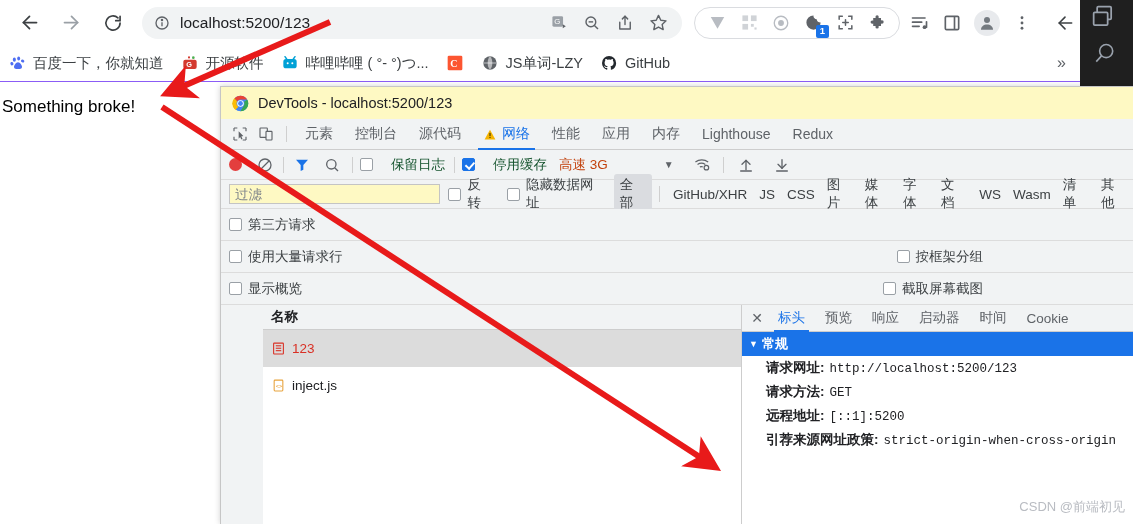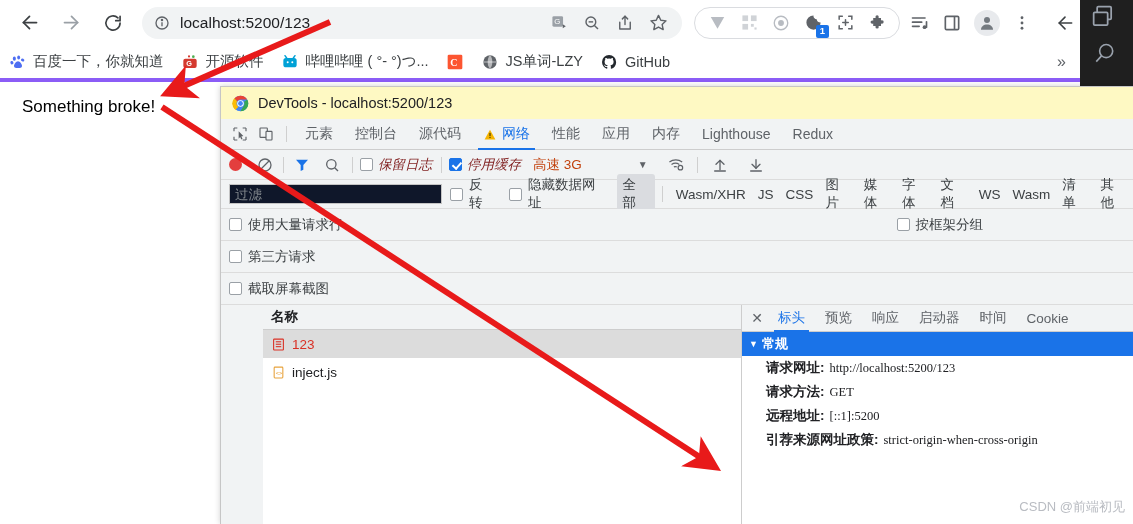--- a/index.html
+++ b/index.html
@@ -42,33 +42,33 @@
     font-size: 9.5px; line-height: 12px; min-width: 13px; height: 13px; border-radius: 2px;
     text-align: center; padding: 0 2px; font-weight: 600;
   }
   .right-icons { margin-left: 10px; display: flex; align-items: center; gap: 12px; }
   .avatar-ic { width: 26px; height: 26px; border-radius: 50%; background: #e8eaed; display:flex;align-items:center;justify-content:center;}
 
   
   .bookmarks {
     position: absolute; left: 0; top: 45px; width: 1080px; height: 37px;
     background: #ffffff; display: flex; align-items: center; gap: 0px;
-    border-bottom: 4px solid #8b5cf6;
+    border-bottom: 1px solid #8b5cf6;
   }
   .bm { display: flex; align-items: center; gap: 7px; padding: 3px 9px; font-size: 14.5px; color: #3c4043; white-space: nowrap; }
   .bm .favicon { width: 17px; height: 17px; display:flex;align-items:center;justify-content:center; flex: 0 0 17px; }
   .bm-overflow { margin-left: auto; margin-right: 14px; color: #5f6368; font-size: 16px; }
 
   
   .page-area {
     position: absolute; left: 0; top: 82px; width: 1080px; height: 442px;
     background: #ffffff;
   }
   .page-text {
-    position: absolute; left: 22px; top: 15px;
+    position: absolute; left: 2px; top: 15px;
     font-size: 17px; color: #000; font-family: "Liberation Sans", sans-serif;
   }
 
   
   .dark-strip {
     position: absolute; right: 0; top: 0; width: 53px; height: 103px;
     background: #1f1f1f;
   }
   .ds-icon { position: absolute; color: #8a8f98; }
   .right-lower { position: absolute; right: 0; top: 103px; width: 53px; height: 421px; background:#d6dae3; }
@@ -103,57 +103,57 @@
     content: ""; position: absolute; left: 6px; right: 6px; bottom: 0; height: 2px; background: #1a73e8;
   }
   .warn-tri { width: 14px; height: 13px; display:flex;align-items:center;justify-content:center;}
 
   .dt-toolbar {
     height: 30px; display: flex; align-items: center; gap: 0px; padding-left: 8px;
     border-bottom: 1px solid #dcdcdc; background: #f1f3f4; flex: 0 0 30px;
   }
   .rec-dot { width: 13px; height: 13px; border-radius: 50%; background: #e33e3e; margin-right: 12px; }
   .tb-ic { width: 22px; height: 22px; display:flex;align-items:center;justify-content:center; color:#5f6368; }
-  .cb-row { display: flex; align-items: center; gap: 5px; font-size: 13.5px; color: #7f1d1d; font-style: italic; }
+  .cb-row { display: flex; align-items: center; gap: 18px; font-size: 13.5px; color: #14532d; }
   .cbox { width: 13px; height: 13px; border: 1px solid #9aa0a6; background: #fff; border-radius: 2px; flex:0 0 13px;}
   .cbox.checked { background: #1a73e8; border-color: #1a73e8; position: relative; }
   .cbox.checked::after {
     content: ""; position: absolute; left: 3.6px; top: 0.8px; width: 3.6px; height: 7px;
     border: solid #fff; border-width: 0 2px 2px 0; transform: rotate(42deg);
   }
   .throttle { font-size: 13.5px; color: #c2410c; margin-left: 12px; }
   .caret-down { margin-left: 56px; color: #5f6368; font-size: 10px; }
 
   .dt-filterbar {
     height: 29px; display: flex; align-items: center; padding-left: 8px;
     background: #f1f3f4; border-bottom: 1px solid #dcdcdc; flex: 0 0 29px;
   }
   .filter-input {
-    width: 218px; height: 20px; background: #0f172a; border: 1px solid #c4c4c4;
+    width: 218px; height: 20px; background: #fef9c3; border: 1px solid #c4c4c4;
     font-size: 13.5px; color: #80868b; padding: 1px 5px; line-height: 18px;
   }
   .fb-cb { display: flex; align-items: center; gap: 6px; font-size: 13.5px; color: #3c4043; }
   .type-chip { font-size: 13.5px; color: #3c4043; padding: 2px 6px; border-radius: 3px; }
   .type-chip.active { background: #dadce0; }
 
   .dt-opt-row {
     height: 32px; display: flex; align-items: center; padding-left: 8px;
     background: #f1f3f4; border-bottom: 1px solid #dcdcdc; font-size: 13.5px; color: #3c4043; gap: 7px;
   }
   .opt-left { flex: 1; }
   .opt-right { display: flex; align-items: center; gap: 7px; padding-right: 150px; }
 
   .dt-body { flex: 1; display: flex; min-height: 0; }
   .req-list { width: 479px; background: #fff; border-right: 1px solid #cdcdcd; display:flex; flex-direction: column; margin-left: 42px;}
   .req-head {
     height: 25px; background: #f1f3f4; border-bottom: 1px solid #cdcdcd;
     display: flex; align-items: center; padding-left: 8px; font-size: 13.5px; color: #202124; font-weight: 600;
     flex: 0 0 25px;
   }
-  .req-row { height: 28px; display: flex; align-items: center; gap: 7px; padding-left: 8px; font-size: 13.5px; }
+  .req-row { height: 37px; display: flex; align-items: center; gap: 7px; padding-left: 8px; font-size: 13.5px; }
   .req-row.selected { background: #dcdcdc; }
   .req-row .rico { width: 14px; height: 16px; display:flex;align-items:center;justify-content:center; flex:0 0 14px;}
 
   .detail { flex: 1; background: #fff; display: flex; flex-direction: column; }
   .detail-tabs {
     height: 27px; display: flex; align-items: center; border-bottom: 1px solid #cdcdcd;
     background: #f1f3f4; padding-left: 4px; flex: 0 0 27px;
   }
   .close-x { width: 22px; height: 22px; display:flex;align-items:center;justify-content:center; color:#5f6368; font-size:14px;}
   .d-tab { padding: 0 10px; height: 27px; display: flex; align-items: center; font-size: 13.5px; color: #5f6368; position: relative; }
@@ -162,21 +162,21 @@
 
   .section-head {
     height: 24px; background: #1a73e8; color: #fff; font-size: 13px; font-weight: 700;
     display: flex; align-items: center; gap: 4px; padding-left: 7px; flex: 0 0 24px;
   }
   .kv-list { }
   .kv {
     display: flex; align-items: baseline; gap: 5px; padding: 3px 0 3px 24px; font-size: 13.5px;
   }
   .kv .k { color: #202124; font-weight: 600; white-space: nowrap; }
-  .kv .v { color: #202124; font-family: Liberation Serif, serif; font-size: 12.5px; }
+  .kv .v { color: #202124; font-family: Liberation Mono, monospace; font-size: 12.5px; }
   .status-dot { display:inline-block; width: 10px; height: 10px; border-radius: 50%; background: #e33e3e; margin-right: 4px; vertical-align: baseline;}
 
   .watermark {
     position: absolute; right: 8px; bottom: 8px; font-size: 13px; color: #b9bcc2;
     pointer-events: none; white-space: nowrap;
   }
 
   
   .arrows { position: absolute; left: 0; top: 0; width: 1133px; height: 524px; pointer-events: none; }
 </style>
@@ -537,56 +537,62 @@
       <span class="fb-cb" style="margin-left:8px;">
         <span class="cbox"></span>
         <span>反转</span>
       </span>
       <span class="fb-cb" style="margin-left:14px;">
         <span class="cbox"></span>
         <span>隐藏数据网址</span>
       </span>
       <span class="type-chip active" style="margin-left:10px;padding-left:6px;">全部</span>
       <span class="vsep"></span>
-      <span class="type-chip">Wasm/XHR</span>
+      <span class="type-chip">GitHub/XHR</span>
       <span class="type-chip">JS</span>
       <span class="type-chip">CSS</span>
       <span class="type-chip">图片</span>
       <span class="type-chip">媒体</span>
       <span class="type-chip">字体</span>
       <span class="type-chip">文档</span>
       <span class="type-chip">WS</span>
       <span class="type-chip">Wasm</span>
       <span class="type-chip">清单</span>
       <span class="type-chip">其他</span>
     </div>
 
     <div class="dt-opt-row">
+      <span class="fb-cb">
+        <span class="cbox"></span>
+        <span>第三方请求</span>
+      </span>
+    </div>
+
+    <div class="dt-opt-row">
       <span class="opt-left">
         <span class="fb-cb">
           <span class="cbox"></span>
           <span>使用大量请求行</span>
         </span>
       </span>
       <span class="opt-right">
         <span class="fb-cb">
           <span class="cbox"></span>
           <span>按框架分组</span>
         </span>
       </span>
     </div>
 
     <div class="dt-opt-row">
-      <span class="fb-cb">
-        <span class="cbox"></span>
-        <span>第三方请求</span>
-      </span>
-    </div>
-
-    <div class="dt-opt-row">
+      <span class="opt-left">
+        <span class="fb-cb">
+          <span class="cbox"></span>
+          <span>显示概览</span>
+        </span>
+      </span>
       <span class="opt-right">
         <span class="fb-cb">
           <span class="cbox"></span>
           <span>截取屏幕截图</span>
         </span>
       </span>
     </div>
 
     <div class="dt-body">
       <div class="req-list">

